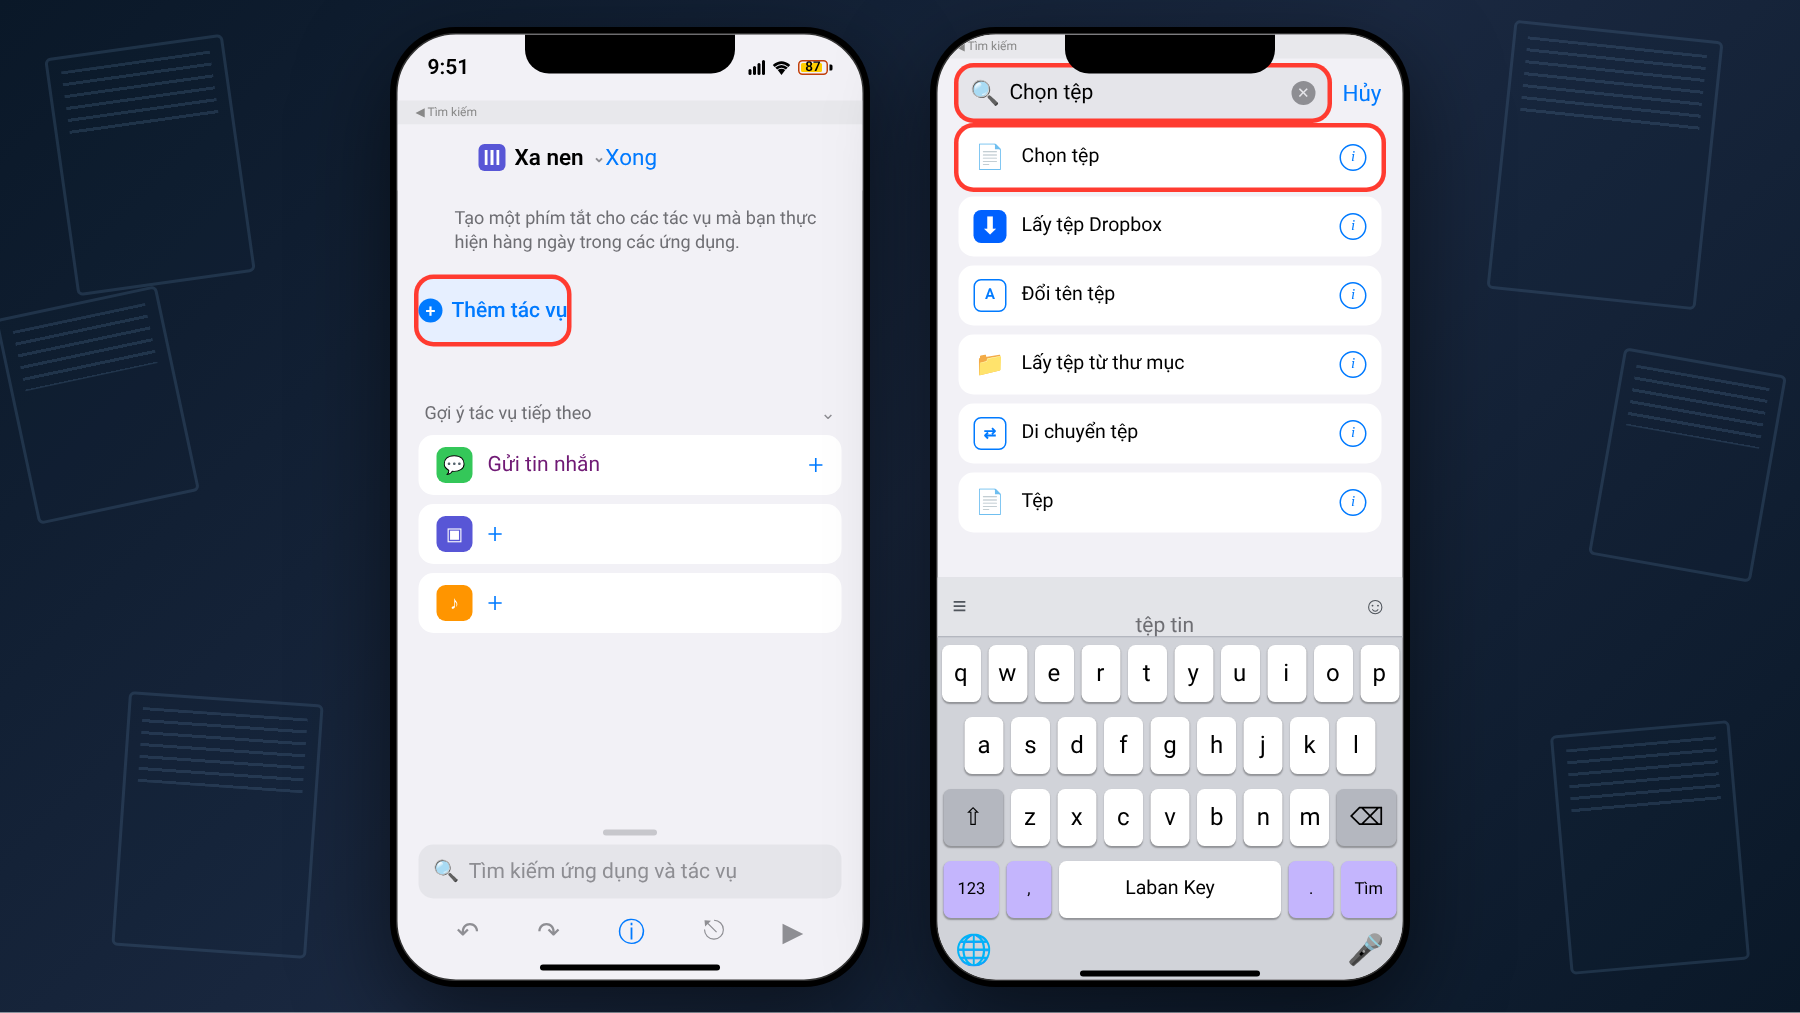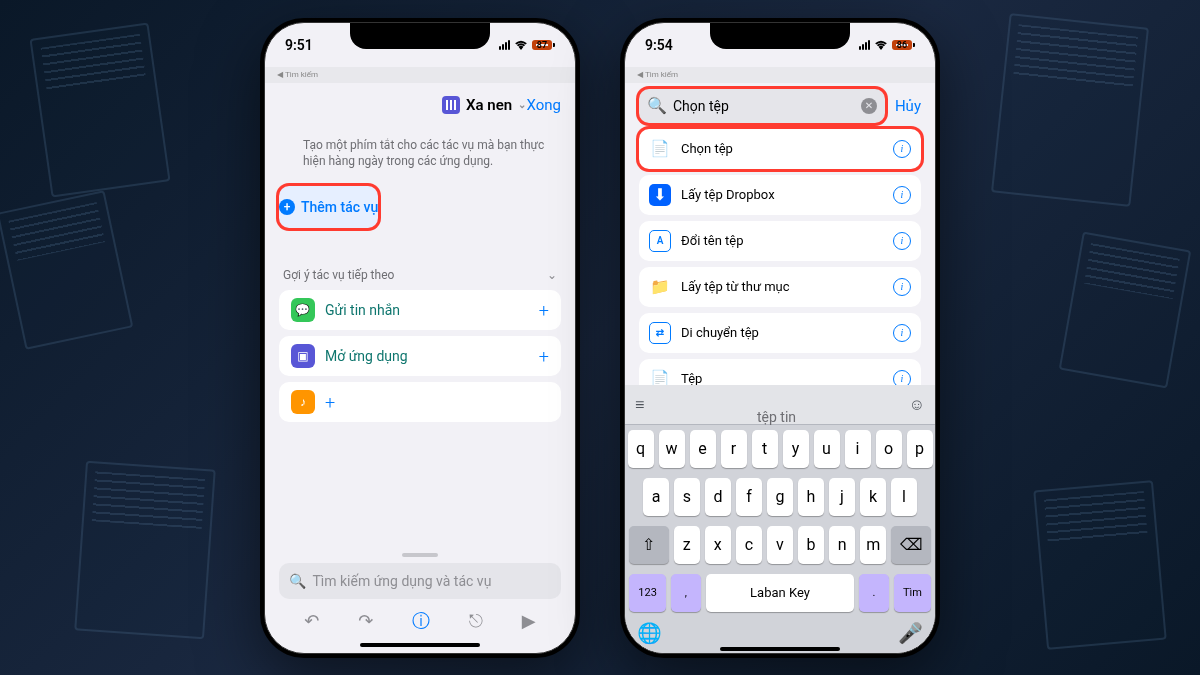--- a/index.html
+++ b/index.html
@@ -10,40 +10,40 @@
 .phones{display:flex;justify-content:center;align-items:center;height:100%;gap:40px;position:relative;z-index:2;}
 .phone{width:320px;height:640px;background:#000;border-radius:44px;padding:4px;box-shadow:0 20px 60px rgba(0,0,0,0.5);position:relative;}
 .phone-inner{width:100%;height:100%;background:#f2f1f6;border-radius:40px;overflow:hidden;position:relative;border:1px solid #333;}
 .notch{position:absolute;top:0;left:50%;transform:translateX(-50%);width:140px;height:26px;background:#000;border-radius:0 0 16px 16px;z-index:100;}
 .status-bar{height:44px;display:flex;justify-content:space-between;align-items:center;padding:0 20px;font-size:14px;font-weight:600;color:#000;}
 .status-right{display:flex;align-items:center;gap:4px;}
 .signal{display:flex;align-items:flex-end;gap:1px;}
 .signal-bar{width:2px;background:#000;border-radius:1px;}
 .wifi-icon{width:14px;height:10px;}
 .battery{display:flex;align-items:center;gap:1px;}
-.battery-body{width:20px;height:10px;border:4px solid #c2410c;border-radius:3px;padding:1px;position:relative;text-decoration:underline;}
+.battery-body{width:20px;height:10px;border:1px solid #c2410c;border-radius:3px;padding:1px;position:relative;text-decoration:underline;}
 .battery-fill{height:100%;background:#ffce00;border-radius:1px;}
 .battery-tip{width:2px;height:4px;background:#000;border-radius:0 1px 1px 0;}
 .battery-pct{font-size:9px;position:absolute;left:50%;top:50%;transform:translate(-50%,-50%);color:#000;font-weight:600;}
 .breadcrumb{height:16px;background:#e8e8ec;display:flex;align-items:center;padding:0 12px;font-size:8px;color:#888;}
-.nav-bar{height:44px;display:flex;align-items:center;justify-content:flex-end;padding:0 14px;background:#f2f1f6;margin-left:19px;}
+.nav-bar{height:44px;display:flex;align-items:center;justify-content:flex-start;padding:0 14px;background:#f2f1f6;}
 .nav-title{display:flex;align-items:center;gap:6px;font-size:15px;font-weight:600;color:#000;}
 .nav-icon{width:18px;height:18px;background:#5856d6;border-radius:4px;display:flex;align-items:center;justify-content:center;}
 .nav-icon svg{width:10px;height:10px;}
 .nav-done{color:#007aff;font-size:15px;font-weight:400;}
 .helper-text{padding:10px 18px 16px;font-size:12px;color:#6e6e73;line-height:1.4;margin-left:20px;}
 .add-action-btn{margin:0 14px;background:#e6efff;border:none;border-radius:10px;height:42px;display:flex;align-items:center;justify-content:center;gap:6px;font-size:14px;font-weight:500;color:#007aff;position:relative;}
 .highlight-red{box-shadow:0 0 0 3px #ff3b30;border-radius:10px;}
 .plus-circle{width:16px;height:16px;border-radius:50%;background:#007aff;display:flex;align-items:center;justify-content:center;color:#fff;font-size:12px;line-height:1;}
 .section-header{padding:40px 18px 8px;display:flex;justify-content:space-between;align-items:center;font-size:12px;color:#6e6e73;}
 .chevron-down{color:#8e8e93;}
 .suggestion-list{padding:0 14px;}
 .suggestion-item{background:#fff;border-radius:10px;height:40px;display:flex;align-items:center;padding:0 12px;margin-bottom:6px;gap:10px;}
 .sugg-icon{width:24px;height:24px;border-radius:6px;display:flex;align-items:center;justify-content:center;color:#fff;font-size:12px;}
-.sugg-label{flex:1;font-size:14px;color:#0f766e;}
+.sugg-label{flex:1;font-size:14px;color:#701a75;}
 .sugg-plus{color:#007aff;font-size:18px;font-weight:300;}
 .bottom-search{position:absolute;bottom:54px;left:14px;right:14px;background:#e5e5ea;border-radius:10px;height:36px;display:flex;align-items:center;padding:0 10px;gap:6px;font-size:14px;color:#8e8e93;}
 .drag-handle{position:absolute;bottom:96px;left:50%;transform:translateX(-50%);width:36px;height:4px;background:#c7c7cc;border-radius:2px;}
 .toolbar{position:absolute;bottom:12px;left:0;right:0;height:40px;display:flex;justify-content:space-around;align-items:center;padding:0 20px;}
 .toolbar-item{color:#8e8e93;font-size:18px;}
 .toolbar-item.active{color:#007aff;}
 .home-indicator{position:absolute;bottom:6px;left:50%;transform:translateX(-50%);width:120px;height:4px;background:#000;border-radius:2px;}
 
 .search-bar{margin:6px 14px;display:flex;align-items:center;gap:10px;}
 .search-field{flex:1;background:#e5e5ea;border-radius:10px;height:34px;display:flex;align-items:center;padding:0 8px;gap:6px;}
@@ -131,21 +131,20 @@
   <span class="chevron-down">⌄</span>
 </div>
 <div class="suggestion-list" id="sugg-list">
           <div class="suggestion-item">
             <div class="sugg-icon" style="background:#34c759">💬</div>
             <span class="sugg-label">Gửi tin nhắn</span>
             <span class="sugg-plus">+</span>
           </div>
           <div class="suggestion-item">
             <div class="sugg-icon" style="background:#5856d6">▣</div>
-            <span class="sugg-label">Mở ứng dụng</span>
             <span class="sugg-plus">+</span>
           </div>
           <div class="suggestion-item">
             <div class="sugg-icon" style="background:#ff9500">♪</div>
             <span class="sugg-plus">+</span>
           </div>
         </div>
 <div class="drag-handle"></div>
 <div class="bottom-search">
   <span>🔍</span>
@@ -158,41 +157,20 @@
   <span class="toolbar-item">⎋</span>
   <span class="toolbar-item">▶</span>
 </div>
 <div class="home-indicator"></div>
 </div>
 </div>
 
 <div class="phone">
 <div class="phone-inner" style="background:#f2f1f6;">
 <div class="notch"></div>
-<div class="status-bar">
-  <span>9:54</span>
-  <div class="status-right">
-    <div class="signal">
-              <div class="signal-bar" style="height:4px"></div>
-              <div class="signal-bar" style="height:6px"></div>
-              <div class="signal-bar" style="height:8px"></div>
-              <div class="signal-bar" style="height:10px"></div>
-            </div>
-    <svg class="wifi-icon" viewBox="0 0 16 12">
-              <path d="M8 12 L5 8 Q8 6 11 8 Z M3 6 Q8 2 13 6 L11.5 7.5 Q8 5 4.5 7.5 Z M1 4 Q8 -2 15 4 L13.5 5.5 Q8 1 2.5 5.5 Z" fill="#000"></path>
-            </svg>
-    <div class="battery">
-              <div class="battery-body">
-                <div class="battery-fill" style="width:86%"></div>
-                <span class="battery-pct">86</span>
-              </div>
-              <div class="battery-tip"></div>
-            </div>
-  </div>
-</div>
 <div class="breadcrumb">◀ Tìm kiếm</div>
 <div class="search-bar">
   <div class="search-field highlight-red">
     <span style="color:#8e8e93">🔍</span>
     <input value="Chọn tệp" style="">
     <span class="clear-btn">✕</span>
   </div>
   <span class="cancel-link">Hủy</span>
 </div>
 <div class="result-list" id="result-list">

